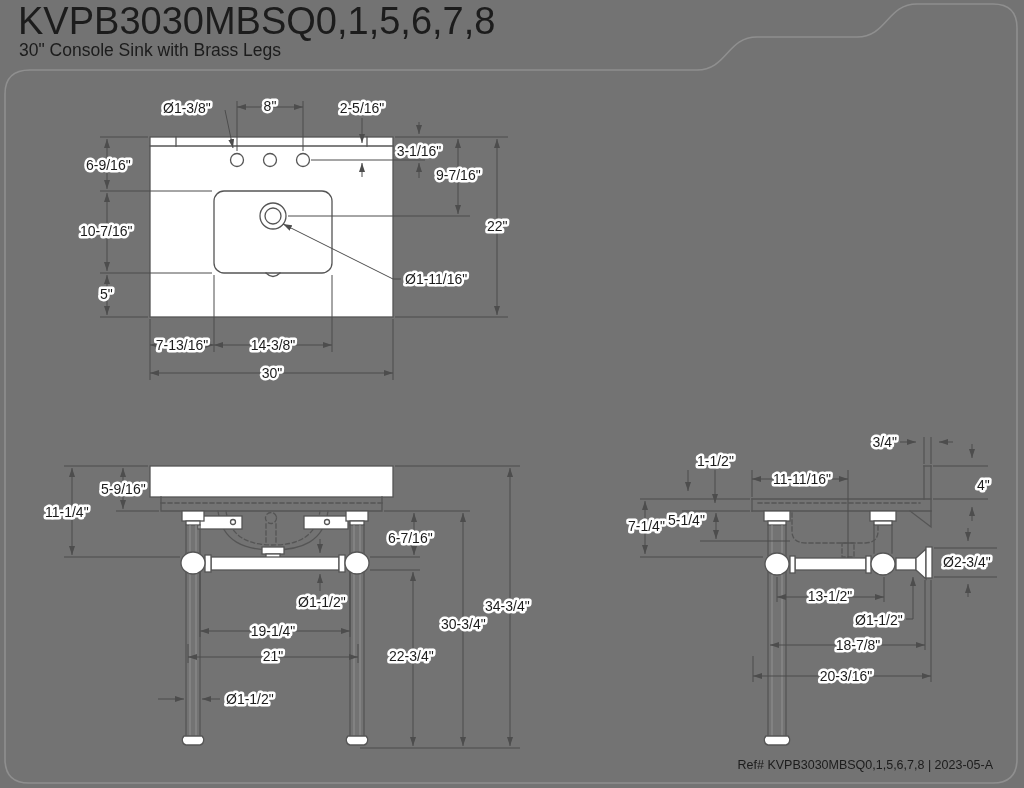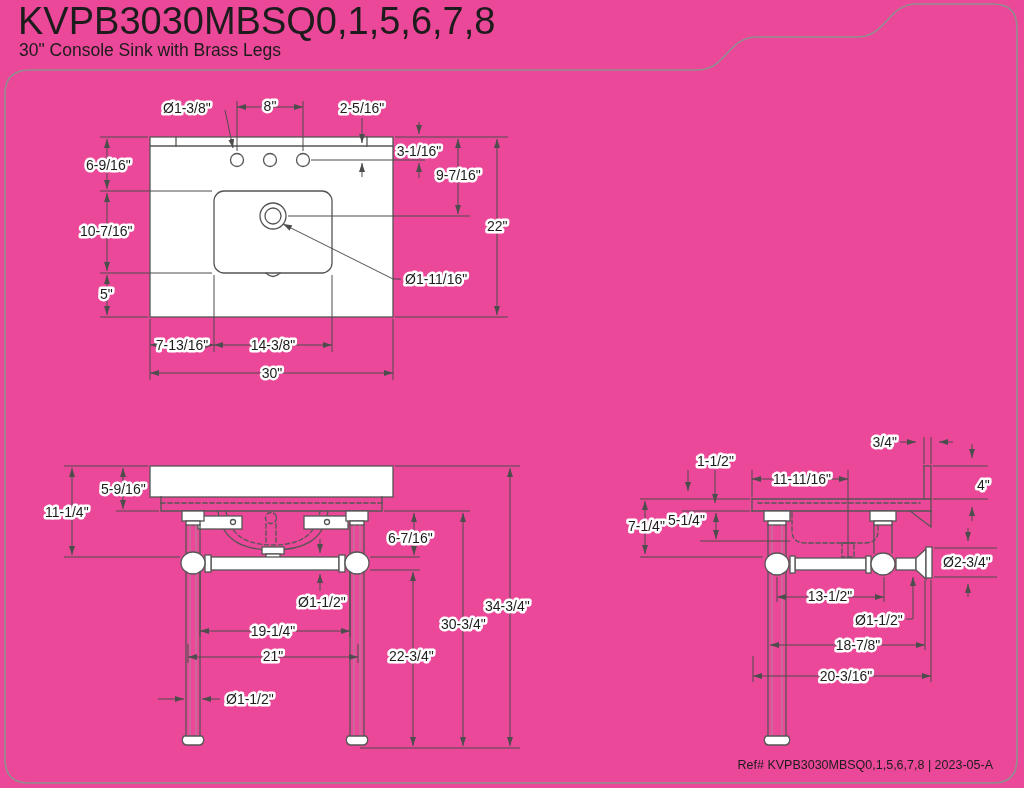--- a/index.html
+++ b/index.html
@@ -1,16 +1,16 @@
 <!DOCTYPE html>
 <html><head>
 <meta charset="utf-8">
 <style>
   html,body{margin:0;padding:0;background:#fff;}
-  .sheet{width:1024px;height:788px;position:relative;background:#ec4899;}
+  .sheet{width:1024px;height:788px;position:relative;background:#737373;}
   text{font-family:"Liberation Sans","DejaVu Sans",sans-serif;fill:#1c1c1c;}
   .t{font-size:14px;paint-order:stroke;stroke:#ffffff;stroke-width:5px;stroke-linejoin:round;}
   .title-text{font-size:38px;}
   .subtitle-text{font-size:17.5px;}
   .footer-text{font-size:12.5px;}
   .g{stroke:#555555;stroke-width:1.3;fill:none;stroke-linecap:square;}
   .gf{stroke:#555555;stroke-width:1.3;fill:#ffffff;}
   .d{stroke:#4d4d4d;stroke-width:1;fill:none;}
   .dash{stroke-dasharray:4 3;}
   .fine{stroke:#9a9a9a;stroke-width:.8;fill:none;}

